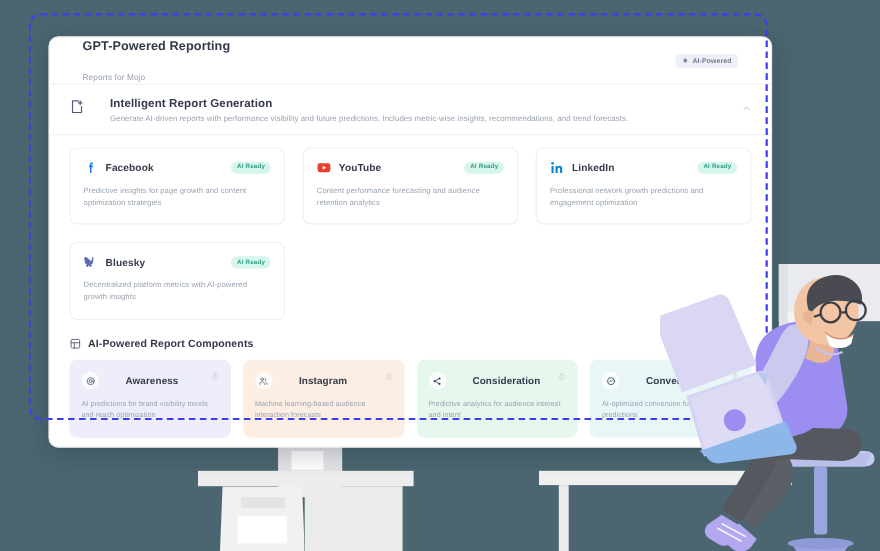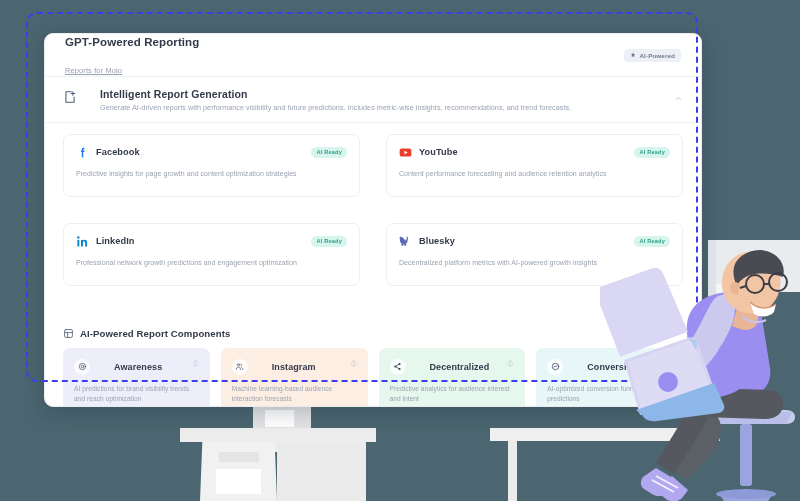--- a/index.html
+++ b/index.html
@@ -57,24 +57,24 @@
   .dashed-frame{
     position:absolute;left:26px;top:12px;width:672px;height:370px;
     border:2px dashed #3d3df0;border-radius:11px;
     box-sizing:border-box;
     pointer-events:none;
   }
 
   
   .app-header{
     height:42px;display:flex;align-items:center;justify-content:space-between;
-    padding:0 20px;border-bottom:1px solid #eef0f3;
+    padding:0 30px;border-bottom:1px solid #eef0f3;
   }
   .app-title{font-size:11.5px;font-weight:700;color:#333a4a;letter-spacing:.1px;line-height:1.25;}
-  .app-sub{font-size:7.5px;color:#97a0b0;margin-top:17px;letter-spacing:.1px;text-decoration:underline;}
+  .app-sub{font-size:7.5px;color:#97a0b0;margin-top:17px;letter-spacing:.1px;}
   .ai-badge{
     display:flex;align-items:center;gap:3px;
     background:#eef0f7;border-radius:4px;padding:3px 6px;
     font-size:6.2px;color:#6e7890;font-weight:600;letter-spacing:.15px;
   }
   .ai-badge svg{width:6px;height:6px;display:block;}
 
   
   .section-head{
     display:flex;align-items:flex-start;gap:23px;
@@ -82,21 +82,21 @@
   }
   .sec-icon{width:14px;height:14px;flex:0 0 14px;margin-top:2px;color:#4d5a75;}
   .sec-icon svg{width:14px;height:14px;display:block;}
   .sec-title{font-size:10.5px;font-weight:700;color:#333a4a;letter-spacing:.1px;}
   .sec-desc{font-size:7.2px;color:#9aa3b2;margin-top:3px;letter-spacing:.05px;line-height:1.35;}
   .chev{position:absolute;right:18px;top:17px;color:#aab2c0;}
   .chev svg{width:9px;height:9px;display:block;}
 
   
   .plat-wrap{padding:11px 18px 4px 18px;}
-  .plat-grid{display:grid;grid-template-columns:repeat(2,1fr);gap:26px;}
+  .plat-grid{display:grid;grid-template-columns:repeat(3,1fr);gap:16px;}
   .plat-card{
     border:1px solid #edeff3;border-radius:7px;background:#fff;
     padding:11px 12px 13px 12px;min-height:63px;position:relative;
     box-sizing:border-box;
   }
   .plat-top{display:flex;align-items:center;justify-content:space-between;}
   .plat-id{display:flex;align-items:center;gap:7px;}
   .plat-logo{width:13px;height:13px;display:flex;align-items:center;justify-content:center;}
   .plat-logo svg{display:block;}
   .plat-name{font-size:9.2px;font-weight:600;color:#333a4a;letter-spacing:.1px;}
@@ -320,21 +320,21 @@
         </span>
         <div class="comp-top">
           <span class="comp-icon">
             <svg viewBox="0 0 24 24" fill="none" stroke="#2d3a55" stroke-width="2" stroke-linecap="round" stroke-linejoin="round">
                 <circle cx="17.5" cy="5.5" r="2.6" fill="#2d3a55" stroke="none"></circle>
                 <circle cx="17.5" cy="18.5" r="2.6" fill="#2d3a55" stroke="none"></circle>
                 <circle cx="6" cy="12" r="2.6" fill="#2d3a55" stroke="none"></circle>
                 <path d="M8.3 10.7l7-4.1M8.3 13.3l7 4.1"></path>
               </svg>
           </span>
-          <span class="comp-name">Decentralized</span>
+          <span class="comp-name">Consideration</span>
         </div>
         <div class="comp-desc">Predictive analytics for audience interest and intent</div>
       </div>
 
       <div class="comp-card" style="background:#e8f6f7">
         <span class="brain">
           <svg viewBox="0 0 24 24" fill="none" stroke="currentColor" stroke-width="1.7" stroke-linecap="round" stroke-linejoin="round">
               <path d="M12 4.2a3 3 0 00-3 3 2.8 2.8 0 00-2 4.6A2.9 2.9 0 007 16a3 3 0 005 2.2 3 3 0 005-2.2 2.9 2.9 0 000-4.2 2.8 2.8 0 00-2-4.6 3 3 0 00-3-3z"></path>
               <path d="M12 4.2v14"></path>
             </svg>

